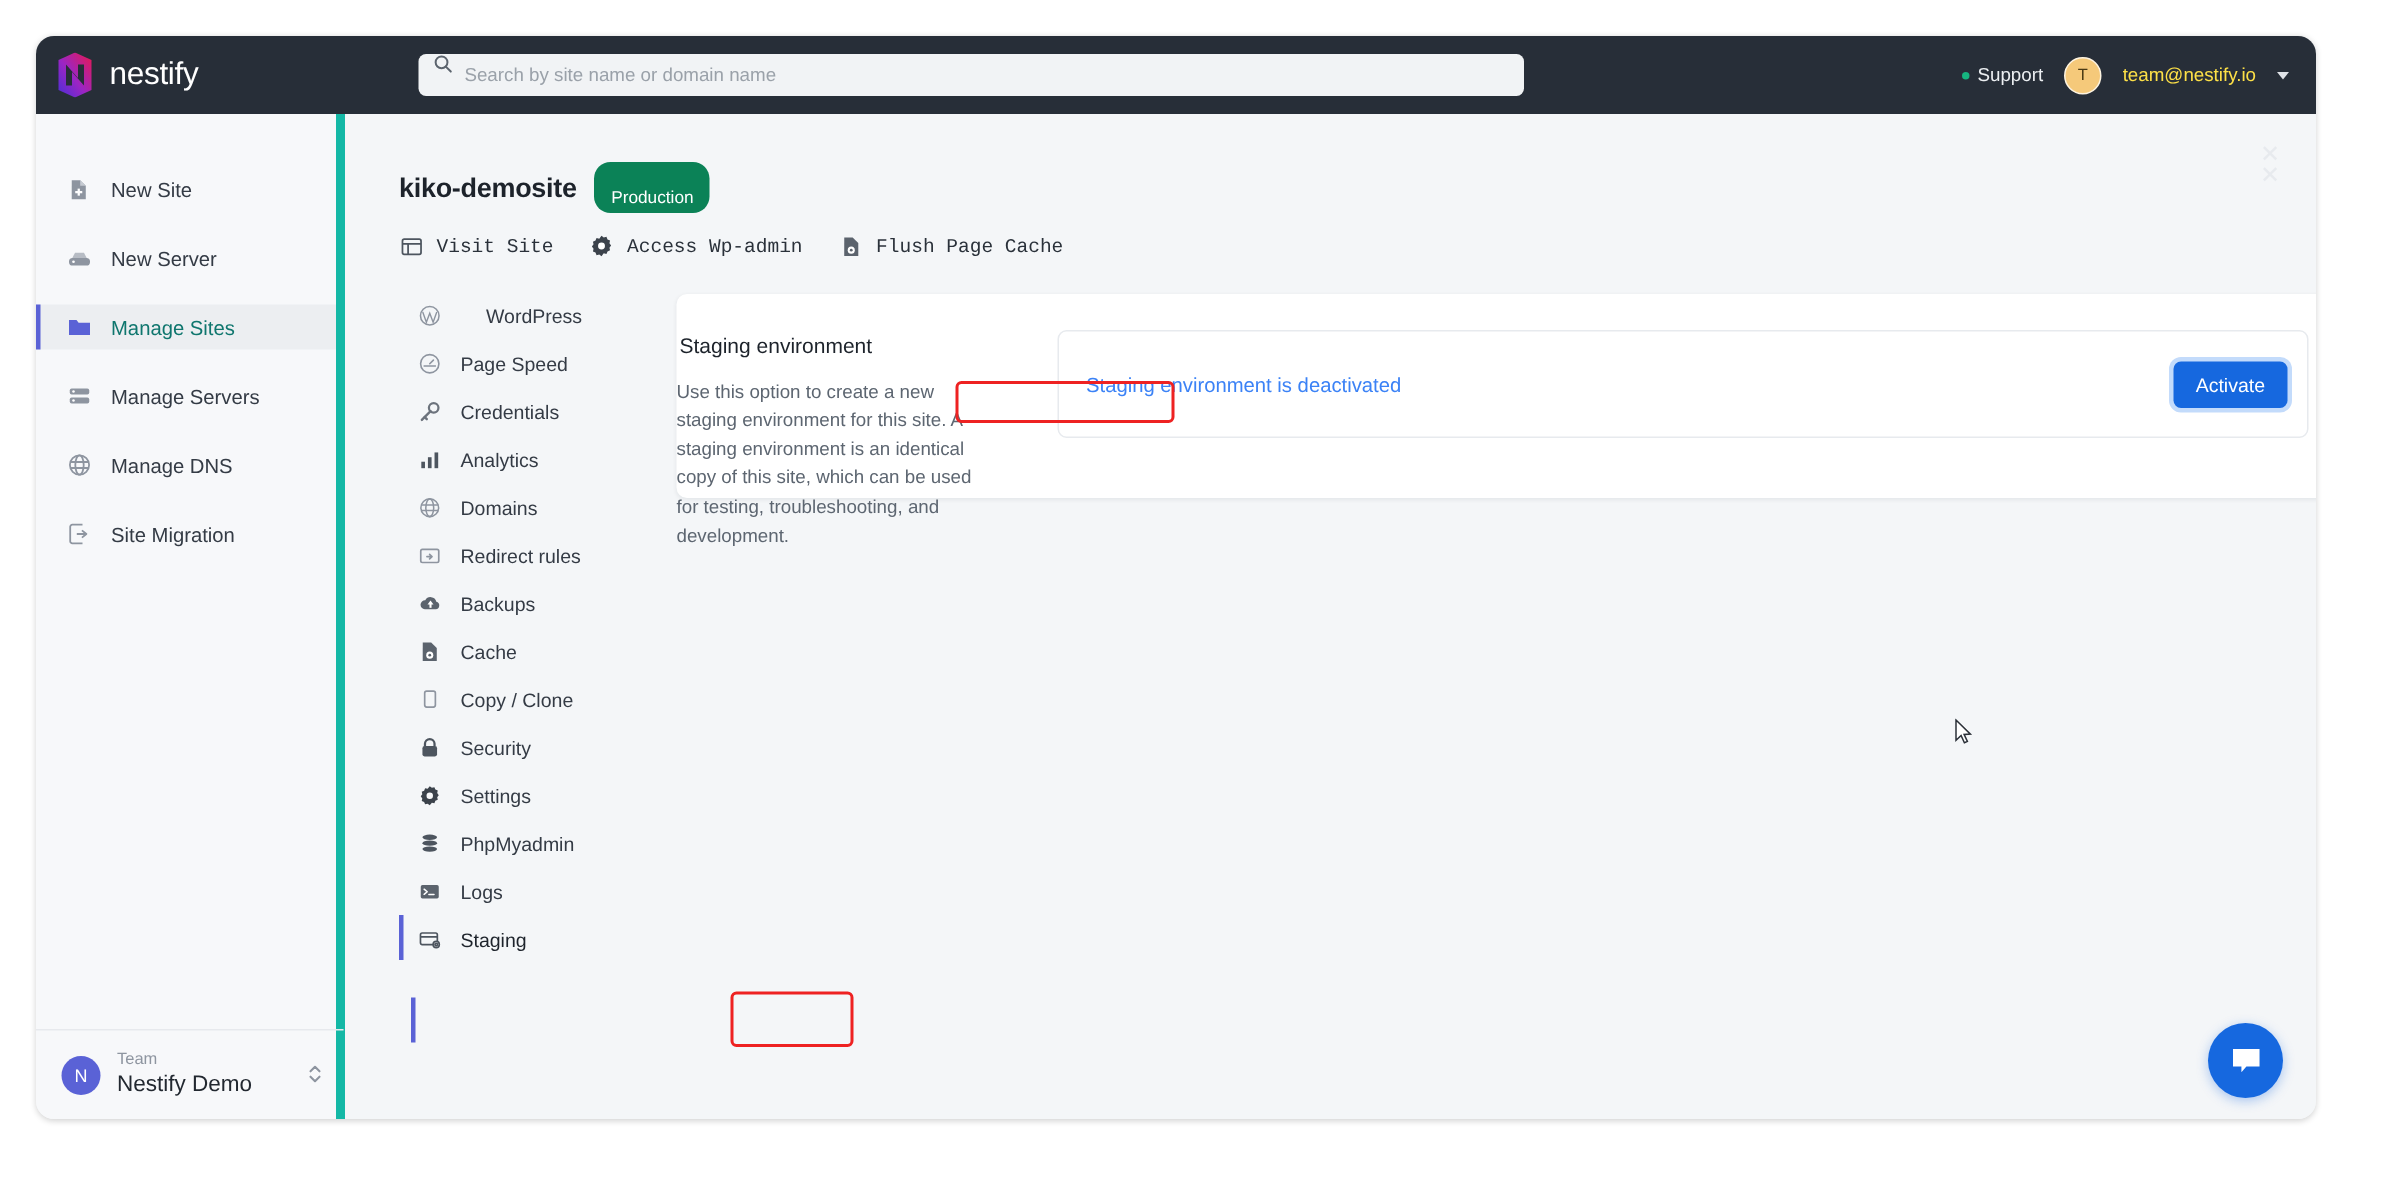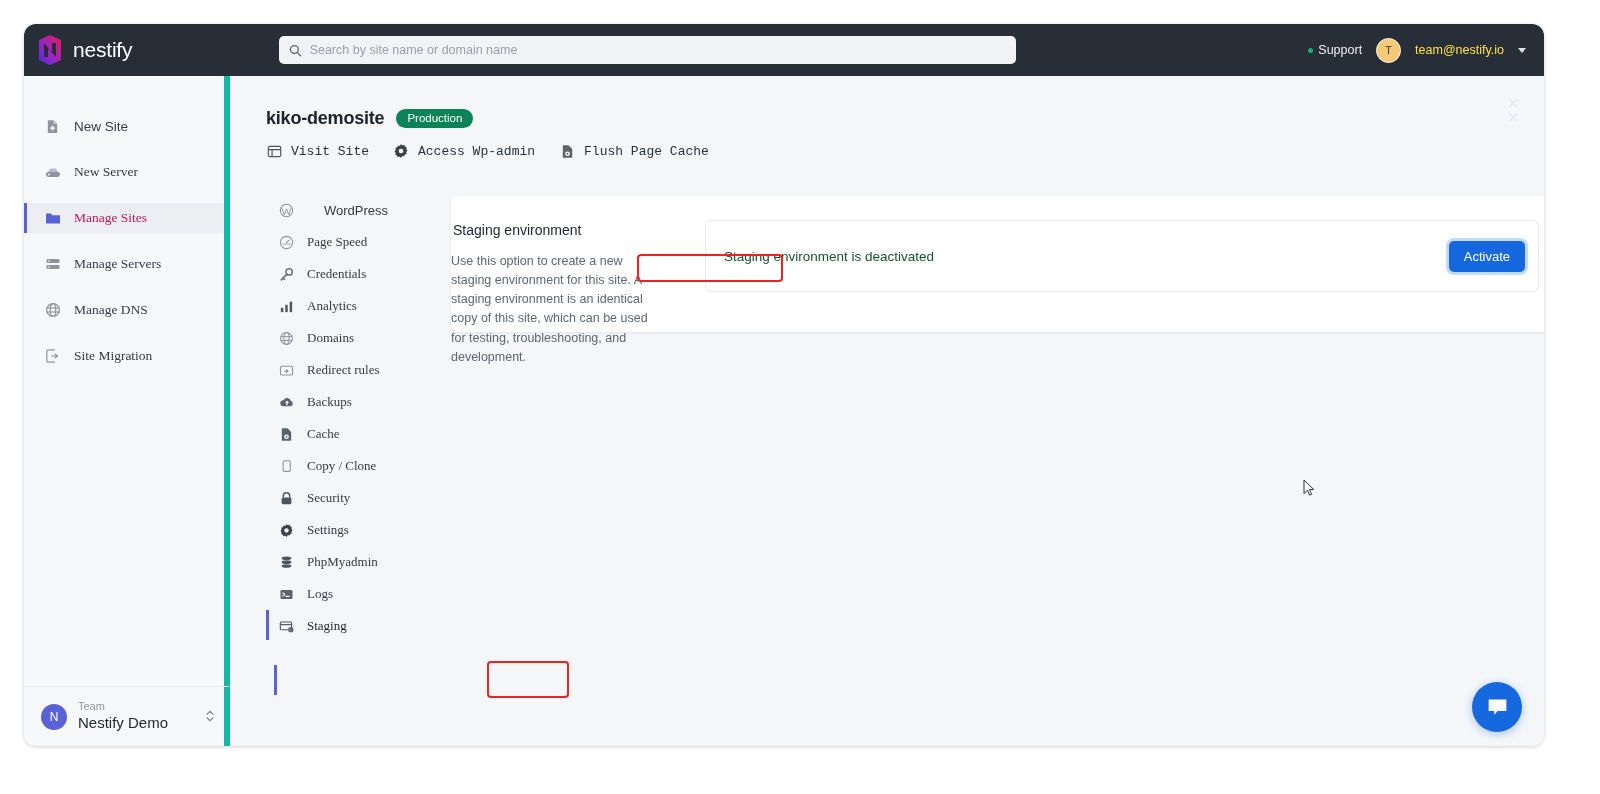--- a/index.html
+++ b/index.html
@@ -56,21 +56,20 @@
   }
 
   #search-wrap {
     flex: none;
     margin-left: 49px;
     width: 737px;
     height: 28px;
     background: #f1f3f5;
     border-radius: 5px;
     display: flex;
-    align-items: center;
     padding: 0 10px;
     gap: 8px;
   }
   #search-input {
     border: none;
     outline: none;
     background: transparent;
     font-family: "Liberation Sans", sans-serif;
     font-size: 12.5px;
     color: #2b3038;
@@ -138,32 +137,32 @@
     display: flex;
     align-items: center;
     gap: 13px;
     height: 30px;
     padding-left: 20px;
     color: #343b45;
     font-size: 13.5px;
     margin-bottom: 0px;
     cursor: pointer;
   }
-  .nav-item + .nav-item { margin-top: 0; font-family: Liberation Serif, serif; }
+  .nav-item + .nav-item { margin-top: 0; }
   .nav-item .nav-ico {
     width: 17px; height: 17px;
     flex: none;
     display: flex;
     align-items: center;
     justify-content: center;
     color: #8e95a0;
   }
   .nav-item.active {
     background: #eceef1;
-    color: #be185d;
+    color: #0f766e;
   }
   .nav-item.active .nav-ico { color: #5a62d6; }
   .nav-item.active::before {
     content: "";
     position: absolute;
     left: 0; top: 0;
     width: 3px; height: 30px;
     background: #5a62d6;
   }
 
@@ -219,21 +218,21 @@
   #page-title {
     font-size: 18px;
     font-weight: 700;
     color: #1d232b;
     letter-spacing: -0.2px;
   }
   #env-badge {
     background: #0b8257;
     color: #ffffff;
     font-size: 11.5px;
-    padding: 3px 11px 4px;
+    padding: 18px 11px 4px;
     border-radius: 11px;
     font-weight: 400;
   }
 
   #action-row {
     display: flex;
     align-items: center;
     gap: 24px;
     margin-top: 14px;
     font-family: Liberation Mono, monospace;
@@ -302,21 +301,21 @@
     flex: 1;
     border: 1px solid #e7eaee;
     border-radius: 6px;
     display: flex;
     align-items: center;
     padding: 0 13px 0 18px;
     height: 72px;
   }
   #status-text {
     font-size: 13.5px;
-    color: #14532d;
+    color: #3b82f6;
   }
   #activate-btn {
     margin-left: auto;
     background: #1668df;
     color: #ffffff;
     font-size: 13px;
     font-family: "Liberation Sans", sans-serif;
     border: none;
     border-radius: 5px;
     padding: 8px 15px;

